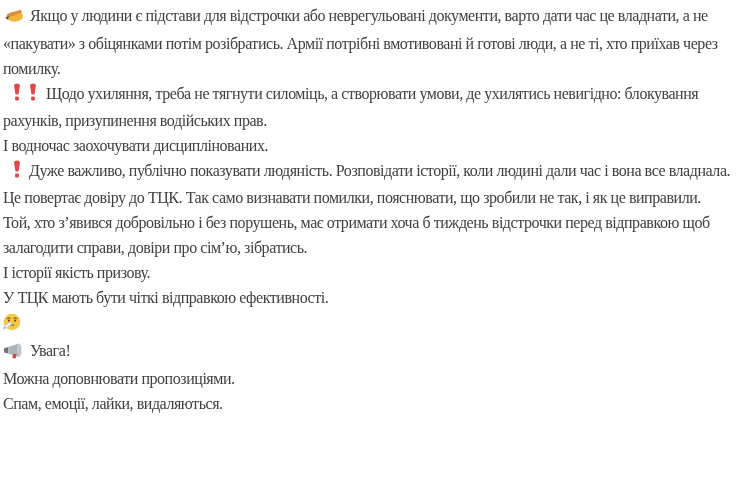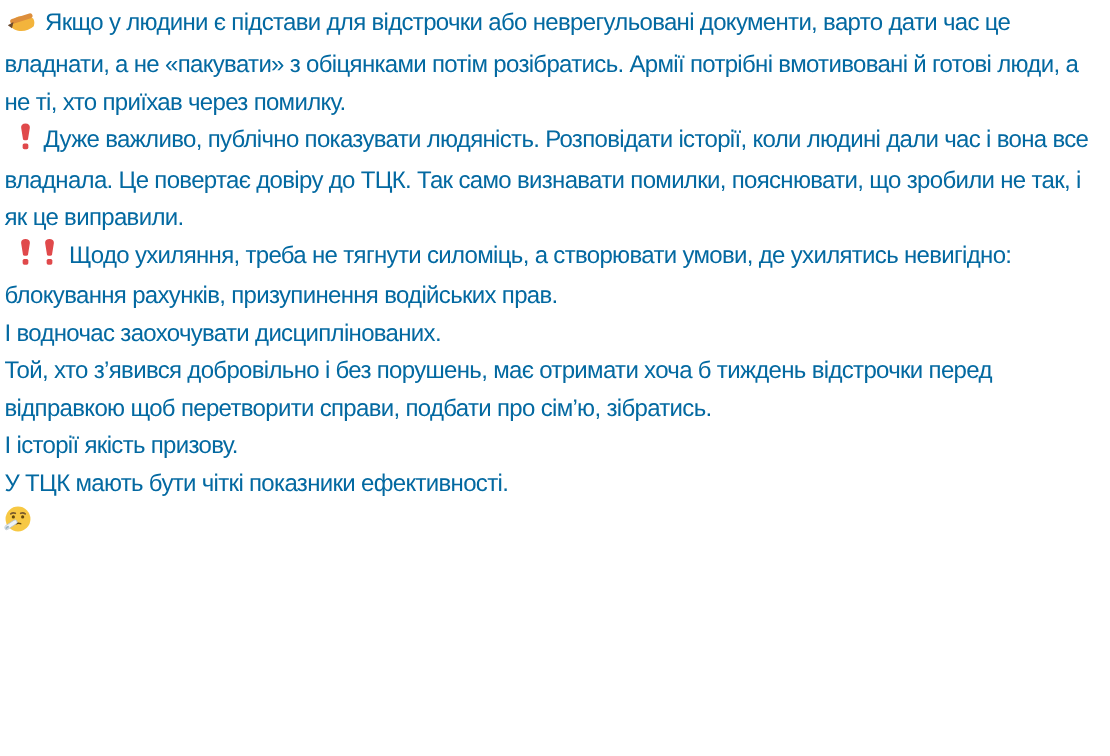--- a/index.html
+++ b/index.html
@@ -10,25 +10,25 @@
   .viewport {
     width: 740px;
     height: 504px;
     overflow: hidden;
     background: #ffffff;
   }
   .post {
     box-sizing: border-box;
     width: 740px;
     padding: 3px 2px 0 3px;
-    font-family: Liberation Sans, sans-serif;
+    font-family: Liberation Serif, serif;
     font-size: 16px;
     letter-spacing: -0.45px;
     line-height: 25px;
-    color: #0369a1;
+    color: #404040;
   }
   .para {
     margin: 0;
   }
   .para-text {
     white-space: pre-line; 
   }
   .icon {
     display: inline-block;
     vertical-align: -3px;
@@ -45,46 +45,55 @@
 
 <div class="viewport">
   <div class="post">
 
     <div class="para"><span class="icon"><svg width="21" height="18" viewBox="0 0 21 18">
             <path d="M4.5 9.5 Q7 5.5 12 5.8 L19 7.2 Q20.5 9.5 19.5 12.5 Q15 16.5 9 15.5 Q5.5 14.5 4.2 12.5 Z" fill="#f3b43c"></path>
             <rect x="3.5" y="5.8" width="15.5" height="3.4" rx="1.7" fill="#dd8e3c" transform="rotate(-18 11 7.5)"></rect>
             <path d="M2.2 11.8 L6 9.6 L5 13.8 Z" fill="#6b4a2f"></path>
           </svg></span><span class="para-text">Якщо у людини є підстави для відстрочки або неврегульовані документи, варто дати час це владнати, а не «пакувати» з обіцянками потім розібратись. Армії потрібні вмотивовані й готові люди, а не ті, хто приїхав через помилку.</span></div>
 
-    <div class="para"><span class="icon excl"><svg width="8" height="18" viewBox="0 0 8 18">
-            <path d="M4 0.4 C5.9 0.4 7.1 1.5 6.9 3.1 L5.7 10.6 C5.5 11.9 2.5 11.9 2.3 10.6 L1.1 3.1 C0.9 1.5 2.1 0.4 4 0.4 Z" fill="#e0494b"></path>
-            <rect x="2.1" y="13.6" width="3.8" height="3.9" rx="1.1" fill="#e0494b"></rect>
-          </svg></span><span class="para-text">Дуже важливо, публічно показувати людяність. Розповідати історії, коли людині дали час і вона все владнала. Це повертає довіру до ТЦК. Так само визнавати помилки, пояснювати, що зробили не так, і як це виправили.</span></div>
-
     <div class="para"><span class="icon excl"><svg width="25" height="18" viewBox="0 0 25 18">
             <path d="M4 0.4 C5.9 0.4 7.1 1.5 6.9 3.1 L5.7 10.6 C5.5 11.9 2.5 11.9 2.3 10.6 L1.1 3.1 C0.9 1.5 2.1 0.4 4 0.4 Z" fill="#e0494b"></path>
             <rect x="2.1" y="13.6" width="3.8" height="3.9" rx="1.1" fill="#e0494b"></rect>
             <path d="M20 0.4 C21.9 0.4 23.1 1.5 22.9 3.1 L21.7 10.6 C21.5 11.9 18.5 11.9 18.3 10.6 L17.1 3.1 C16.9 1.5 18.1 0.4 20 0.4 Z" fill="#e0494b"></path>
             <rect x="18.1" y="13.6" width="3.8" height="3.9" rx="1.1" fill="#e0494b"></rect>
           </svg></span><span class="para-text">Щодо ухиляння, треба не тягнути силоміць, а створювати умови, де ухилятись невигідно: блокування рахунків, призупинення водійських прав.
 І водночас заохочувати дисциплінованих.</span></div>
 
-    <div class="para"><span class="para-text">Той, хто з’явився добровільно і без порушень, має отримати хоча б тиждень відстрочки перед відправкою щоб перетворити справи, подбати про сім’ю, зібратись.</span></div>
+    <div class="para"><span class="icon excl"><svg width="8" height="18" viewBox="0 0 8 18">
+            <path d="M4 0.4 C5.9 0.4 7.1 1.5 6.9 3.1 L5.7 10.6 C5.5 11.9 2.5 11.9 2.3 10.6 L1.1 3.1 C0.9 1.5 2.1 0.4 4 0.4 Z" fill="#e0494b"></path>
+            <rect x="2.1" y="13.6" width="3.8" height="3.9" rx="1.1" fill="#e0494b"></rect>
+          </svg></span><span class="para-text">Дуже важливо, публічно показувати людяність. Розповідати історії, коли людині дали час і вона все владнала. Це повертає довіру до ТЦК. Так само визнавати помилки, пояснювати, що зробили не так, і як це виправили.</span></div>
+
+    <div class="para"><span class="para-text">Той, хто з’явився добровільно і без порушень, має отримати хоча б тиждень відстрочки перед відправкою щоб залагодити справи, довіри про сім’ю, зібратись.</span></div>
 
     <div class="para"><span class="para-text">І історії якість призову.</span></div>
 
-    <div class="para"><span class="para-text">У ТЦК мають бути чіткі показники ефективності.</span></div>
+    <div class="para"><span class="para-text">У ТЦК мають бути чіткі відправкою ефективності.</span></div>
 
     <div class="para"><span class="icon"><svg width="18" height="18" viewBox="0 0 18 18">
             <circle cx="9" cy="9" r="8.3" fill="#f7c843"></circle>
             <path d="M4.2 5.6 Q5.6 4.4 7.2 5.2" stroke="#7a5b2e" stroke-width="1.1" fill="none" stroke-linecap="round"></path>
             <path d="M10.8 5.2 Q12.4 4.4 13.8 5.6" stroke="#7a5b2e" stroke-width="1.1" fill="none" stroke-linecap="round"></path>
             <circle cx="5.9" cy="7.6" r="1.05" fill="#63480e"></circle>
             <circle cx="12.1" cy="7.6" r="1.05" fill="#63480e"></circle>
             <path d="M7.5 12.2 Q9 11.4 10.8 12.1" stroke="#63480e" stroke-width="1" fill="none" stroke-linecap="round"></path>
             <rect x="-0.5" y="11.6" width="9.5" height="2.8" rx="1.4" fill="#eef3f6" stroke="#b7c3cc" stroke-width="0.5" transform="rotate(-33 4 13)"></rect>
             <rect x="0" y="12.4" width="2.6" height="1.4" rx="0.7" fill="#9fb6c4" transform="rotate(-33 4 13)"></rect>
           </svg></span></div>
 
 
+    <div class="para"><span class="icon"><svg width="21" height="17" viewBox="0 0 21 17">
+            <path d="M1.2 6.2 Q0.6 8.3 1.2 10.4 L5.2 11.6 L5.2 5 Z" fill="#6f7479"></path>
+            <path d="M5.2 5 L16 1.6 Q18.6 8.3 16 15 L5.2 11.6 Z" fill="#aeb4ba"></path>
+            <ellipse cx="16.6" cy="8.3" rx="2.1" ry="6.7" fill="#d3d8dd"></ellipse>
+            <ellipse cx="16.6" cy="8.3" rx="1.1" ry="5.2" fill="#b7bdc3"></ellipse>
+            <rect x="9.6" y="11.8" width="3.6" height="4.6" rx="1.1" fill="#cf4a40" transform="rotate(14 11.4 14)"></rect>
+          </svg></span><span class="para-text">Увага!
+Можна доповнювати пропозиціями.
+Спам, емоції, лайки, видаляються.</span></div>
 
   </div>
 </div>
 
 </body></html>

